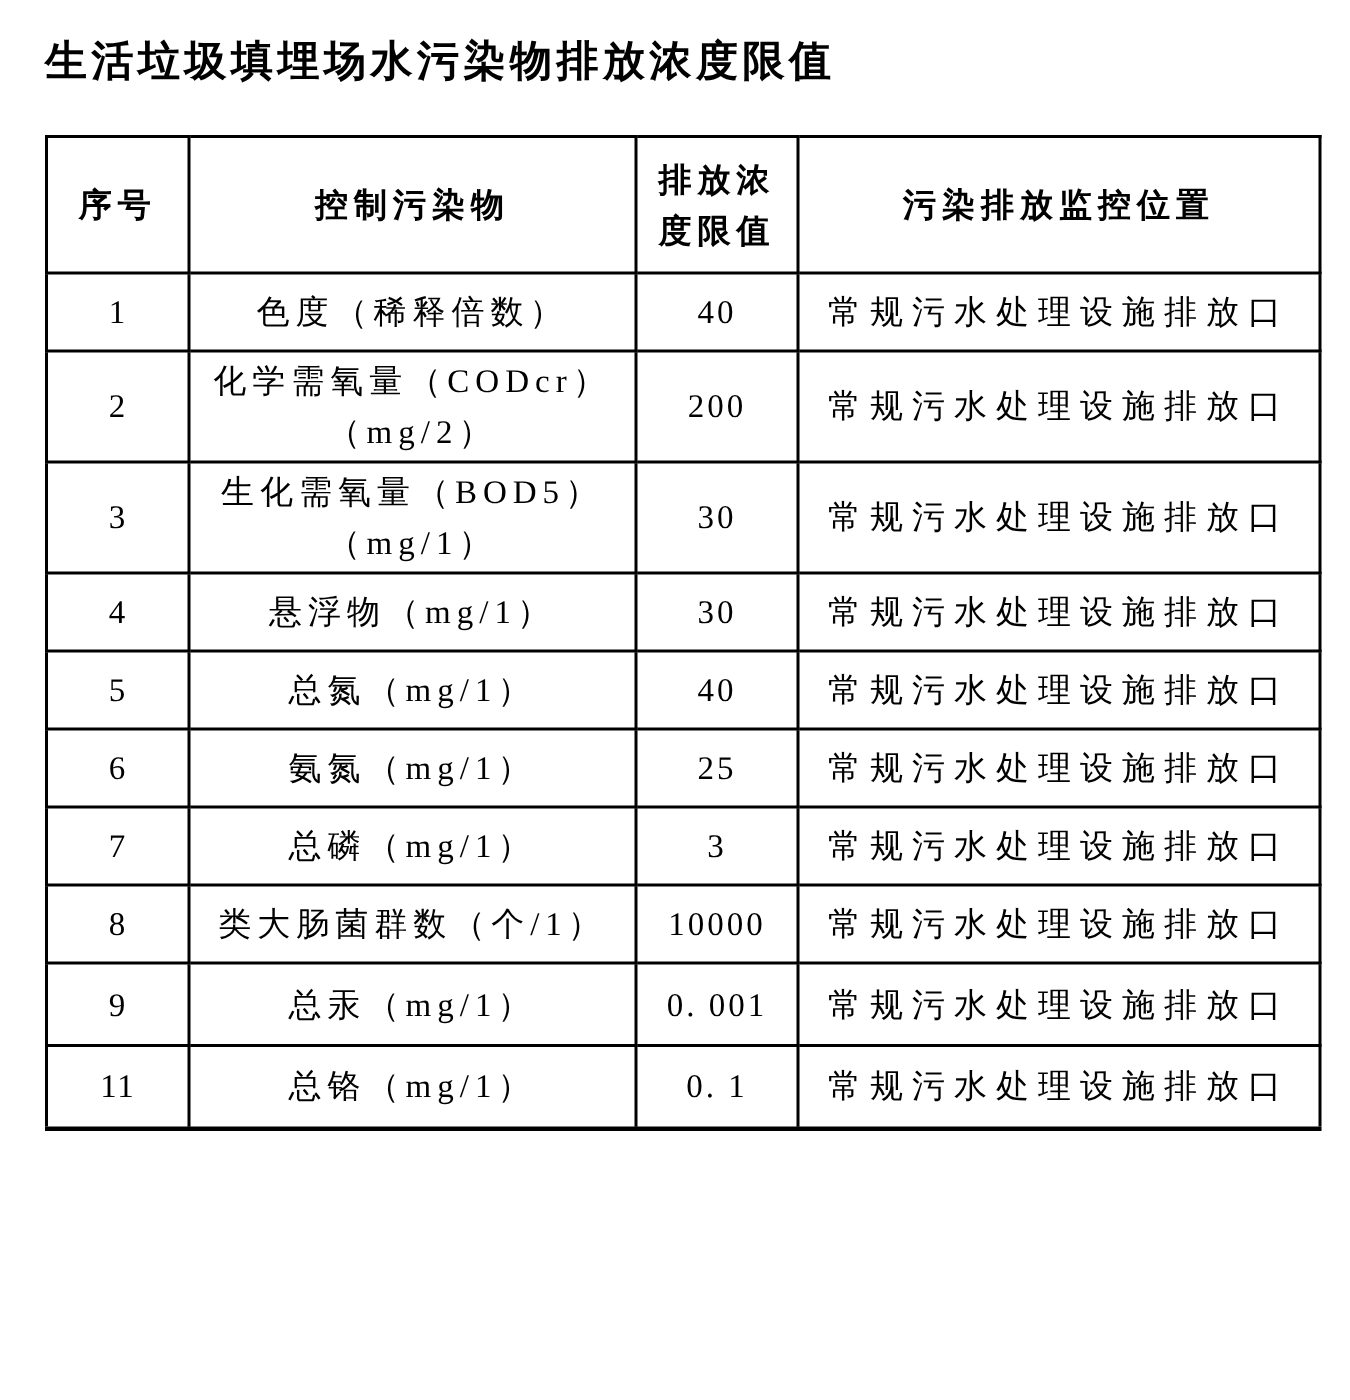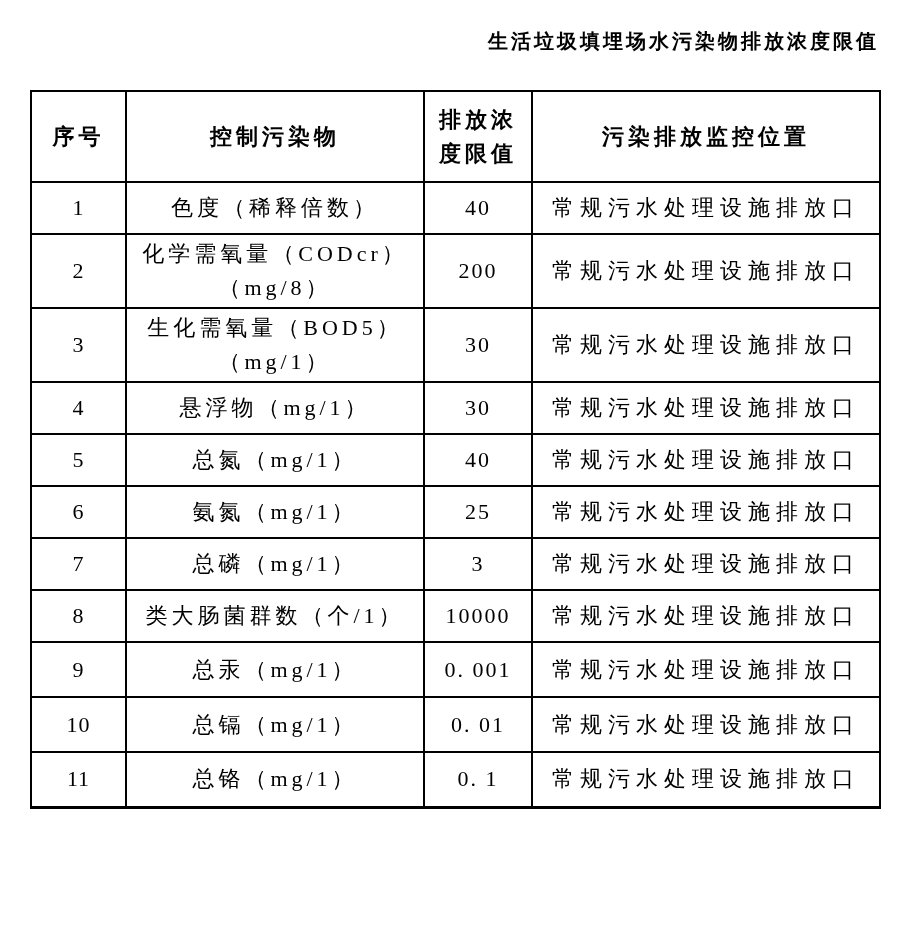--- a/index.html
+++ b/index.html
@@ -16,24 +16,24 @@
   }
   .page {
     width: 900px;
     height: 933px;
     box-sizing: border-box;
     padding-top: 24px;
   }
   .title {
     width: 849px;
     margin: 0 0 0 30px;
-    text-align: right;
+    text-align: left;
     font-family: "Liberation Sans", "DejaVu Sans", sans-serif;
     font-weight: bold;
-    font-size: 20px;
+    font-size: 28px;
     line-height: 34px;
     letter-spacing: 3px;
     color: #000000;
   }
   table.limits {
     margin: 32px 0 0 30px;
     width: 849px;
     table-layout: fixed;
     border-collapse: collapse;
     border: 2px solid #000000;
@@ -98,21 +98,21 @@
     <tbody>
       <tr class="r-single">
         <td class="c-no">1</td>
         <td class="c-pollutant">色度（稀释倍数）</td>
         <td class="c-limit">40</td>
         <td class="c-location">常规污水处理设施排放口</td>
       </tr>
       <tr class="r-double">
         <td class="c-no">2</td>
         <td class="c-pollutant">化学需氧量（CODcr）
-（mg/8）</td>
+（mg/2）</td>
         <td class="c-limit">200</td>
         <td class="c-location">常规污水处理设施排放口</td>
       </tr>
       <tr class="r-double">
         <td class="c-no">3</td>
         <td class="c-pollutant">生化需氧量（BOD5）
 （mg/1）</td>
         <td class="c-limit">30</td>
         <td class="c-location">常规污水处理设施排放口</td>
       </tr>
@@ -146,26 +146,20 @@
         <td class="c-limit">10000</td>
         <td class="c-location">常规污水处理设施排放口</td>
       </tr>
       <tr class="r-single2">
         <td class="c-no">9</td>
         <td class="c-pollutant">总汞（mg/1）</td>
         <td class="c-limit">0. 001</td>
         <td class="c-location">常规污水处理设施排放口</td>
       </tr>
       <tr class="r-single2">
-        <td class="c-no">10</td>
-        <td class="c-pollutant">总镉（mg/1）</td>
-        <td class="c-limit">0. 01</td>
-        <td class="c-location">常规污水处理设施排放口</td>
-      </tr>
-      <tr class="r-single2">
         <td class="c-no">11</td>
         <td class="c-pollutant">总铬（mg/1）</td>
         <td class="c-limit">0. 1</td>
         <td class="c-location">常规污水处理设施排放口</td>
       </tr>
     </tbody>
   </table>
 
 </div>
 

